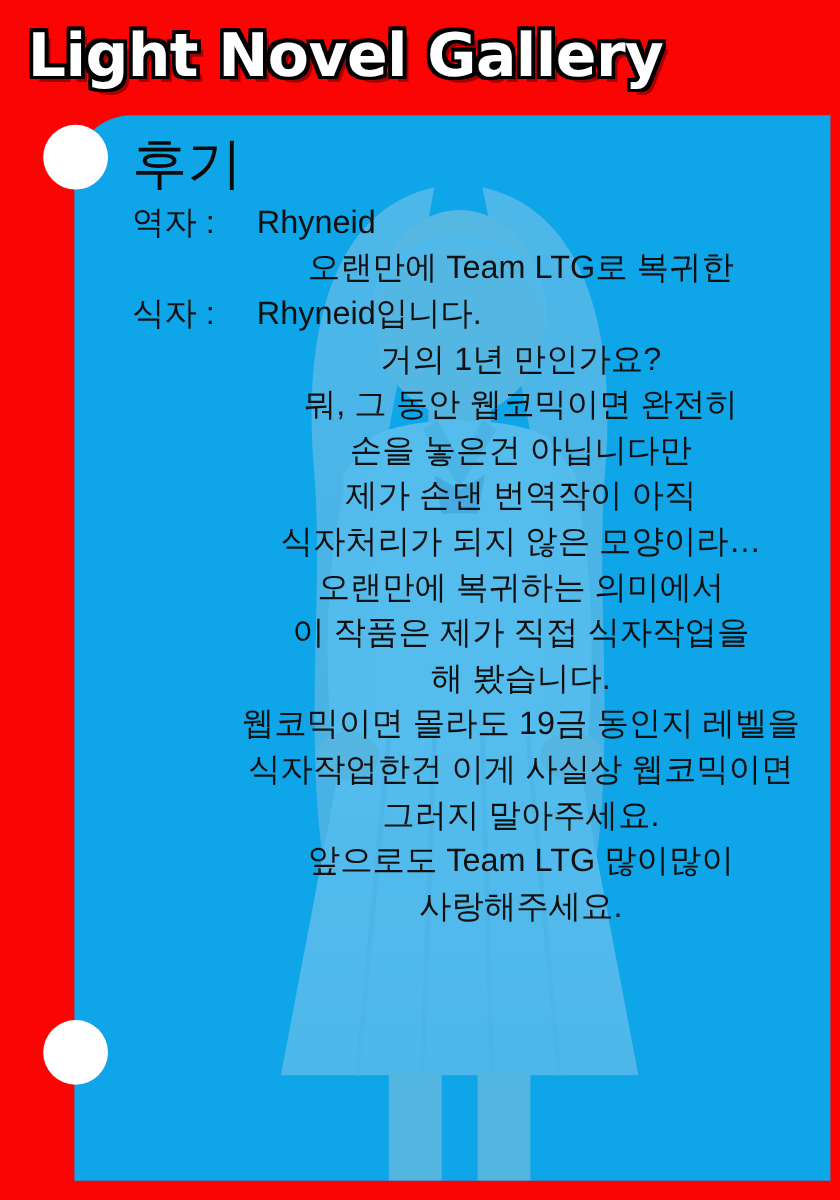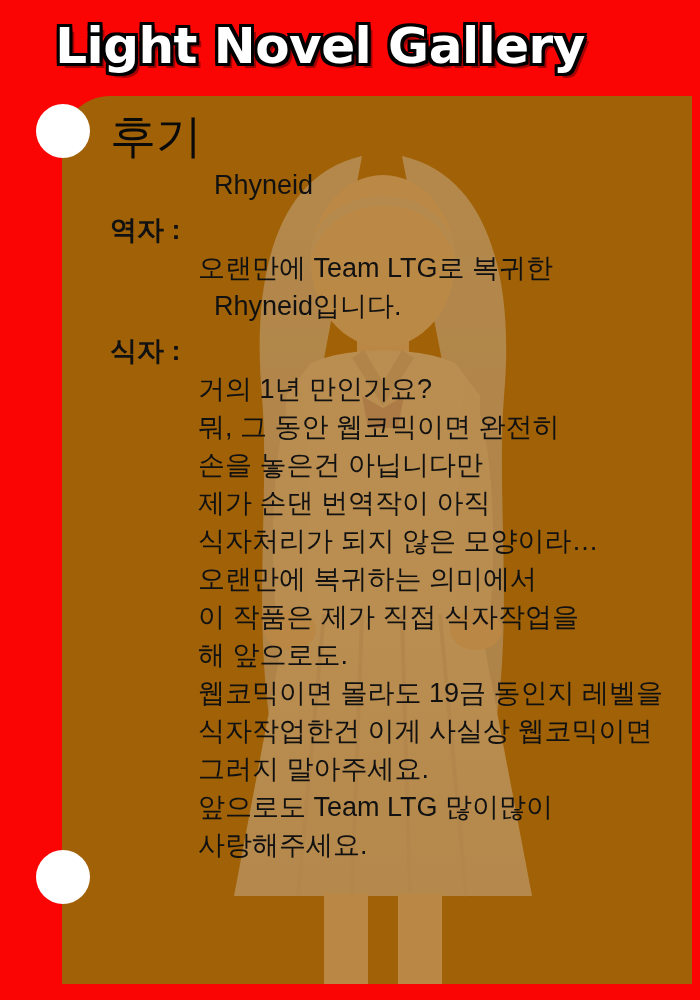--- a/index.html
+++ b/index.html
@@ -25,21 +25,20 @@
   
   #header {
     position: absolute;
     left: 0;
     top: 0;
     width: 576px;
     height: 92px;
     display: flex;
     align-items: center;
     justify-content: center;
-    margin-left: 32px;
   }
   #header-title {
     font-family: "DejaVu Sans", sans-serif;
     font-weight: bold;
     font-size: 50px;
     line-height: 1;
     color: #ffffff;
     letter-spacing: -0.5px;
     text-shadow:
       -3px -3px 0 #000, 3px -3px 0 #000, -3px 3px 0 #000, 3px 3px 0 #000,
@@ -48,21 +47,21 @@
     white-space: nowrap;
   }
 
   
   #card {
     position: absolute;
     left: 62px;
     top: 96px;
     width: 630px;
     height: 888px;
-    background: #a16207;
+    background: #0ea5e9;
     border-top-left-radius: 48px;
     overflow: hidden;
   }
 
   
   .notch {
     position: absolute;
     width: 54px;
     height: 54px;
     border-radius: 50%;
@@ -101,32 +100,32 @@
     display: flex;
     align-items: flex-start;
     font-size: 27px;
     line-height: 38px;
     color: #111111;
     white-space: nowrap;
   }
   .credit-label {
     width: 104px;
     flex: 0 0 104px;
-    font-weight: bold;
-    margin-top: 45px;
+    font-weight: normal;
   }
   .credit-value {
     flex: 1 1 auto;
   }
   .body-line {
     font-size: 27px;
     line-height: 38px;
     color: #111111;
     white-space: nowrap;
     padding-left: 88px;
+    text-align: center;
   }
 </style>
 </head>
 <body>
 
 <div id="page">
 
   <div id="header">
     <div id="header-title">Light Novel Gallery</div>
   </div>
@@ -193,21 +192,21 @@
         <span class="credit-value">Rhyneid입니다.</span>
       </div>
 
       <div class="body-line">거의 1년 만인가요?</div>
       <div class="body-line">뭐, 그 동안 웹코믹이면 완전히</div>
       <div class="body-line">손을 놓은건 아닙니다만</div>
       <div class="body-line">제가 손댄 번역작이 아직</div>
       <div class="body-line">식자처리가 되지 않은 모양이라…</div>
       <div class="body-line">오랜만에 복귀하는 의미에서</div>
       <div class="body-line">이 작품은 제가 직접 식자작업을</div>
-      <div class="body-line">해 앞으로도.</div>
+      <div class="body-line">해 봤습니다.</div>
       <div class="body-line">웹코믹이면 몰라도 19금 동인지 레벨을</div>
       <div class="body-line">식자작업한건 이게 사실상 웹코믹이면</div>
       <div class="body-line">그러지 말아주세요.</div>
       <div class="body-line">앞으로도 Team LTG 많이많이</div>
       <div class="body-line">사랑해주세요.</div>
     </div>
   </div>
 
   <div class="notch" id="notch-top"></div>
   <div class="notch" id="notch-bottom"></div>

